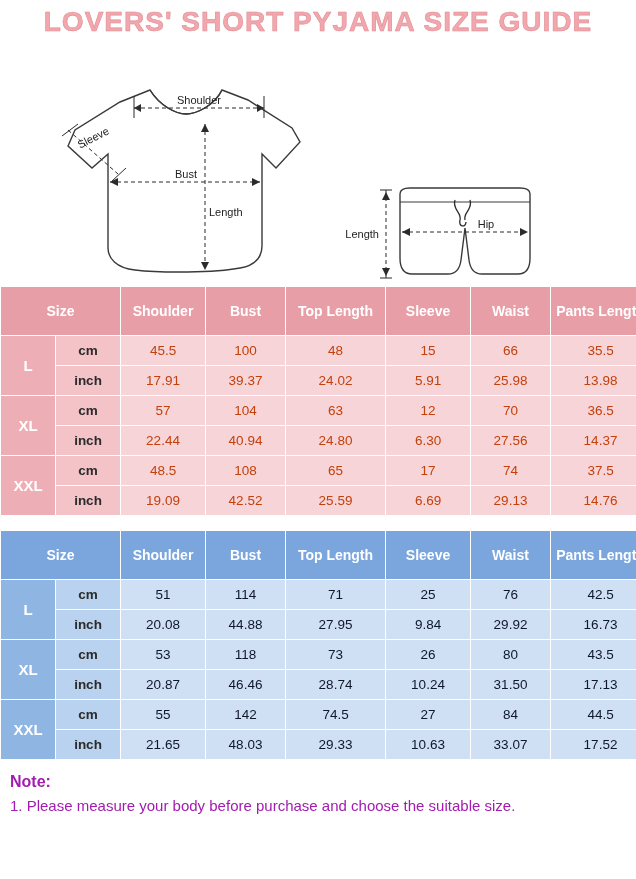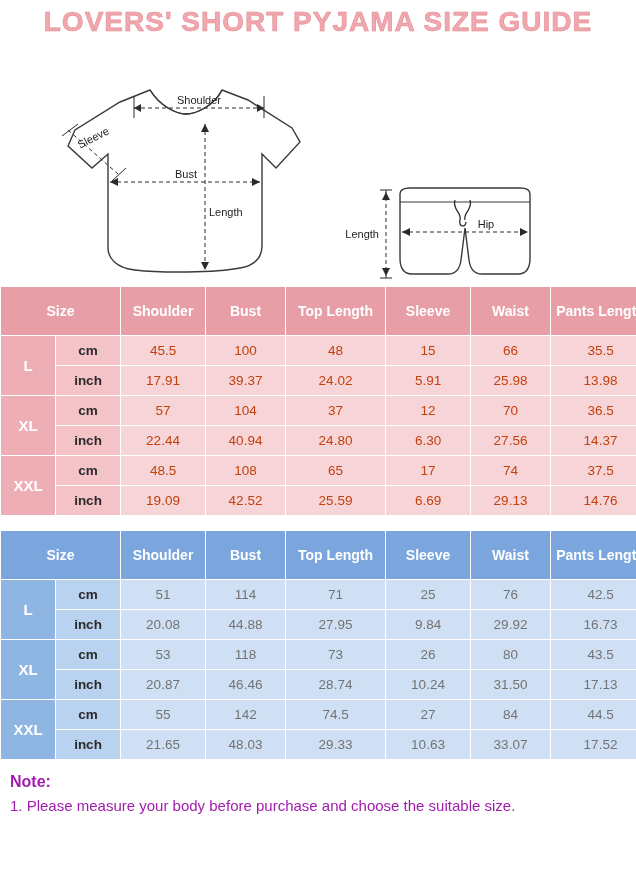--- a/index.html
+++ b/index.html
@@ -82,21 +82,21 @@
 
   .t-blue th {
     background: #7aa6dd;
     color: #ffffff;
     font-weight: bold;
     font-size: 14px;
     height: 48px;
   }
   .t-blue td {
     background: #cfe0f4;
-    color: #737373;
+    color: #0f172a;
   }
   .t-blue td.sizecell {
     background: #8fb5e3;
     color: #ffffff;
     font-weight: bold;
     font-size: 15px;
   }
   .t-blue td.unitcell {
     background: #b9d2ef;
     color: #2b2b2b;
@@ -242,21 +242,21 @@
         <td>24.02</td>
         <td>5.91</td>
         <td>25.98</td>
         <td>13.98</td>
       </tr>
       <tr>
         <td class="sizecell" rowspan="2">XL</td>
         <td class="unitcell">cm</td>
         <td>57</td>
         <td>104</td>
-        <td>37</td>
+        <td>63</td>
         <td>12</td>
         <td>70</td>
         <td>36.5</td>
       </tr>
       <tr>
         <td class="unitcell">inch</td>
         <td>22.44</td>
         <td>40.94</td>
         <td>24.80</td>
         <td>6.30</td>

